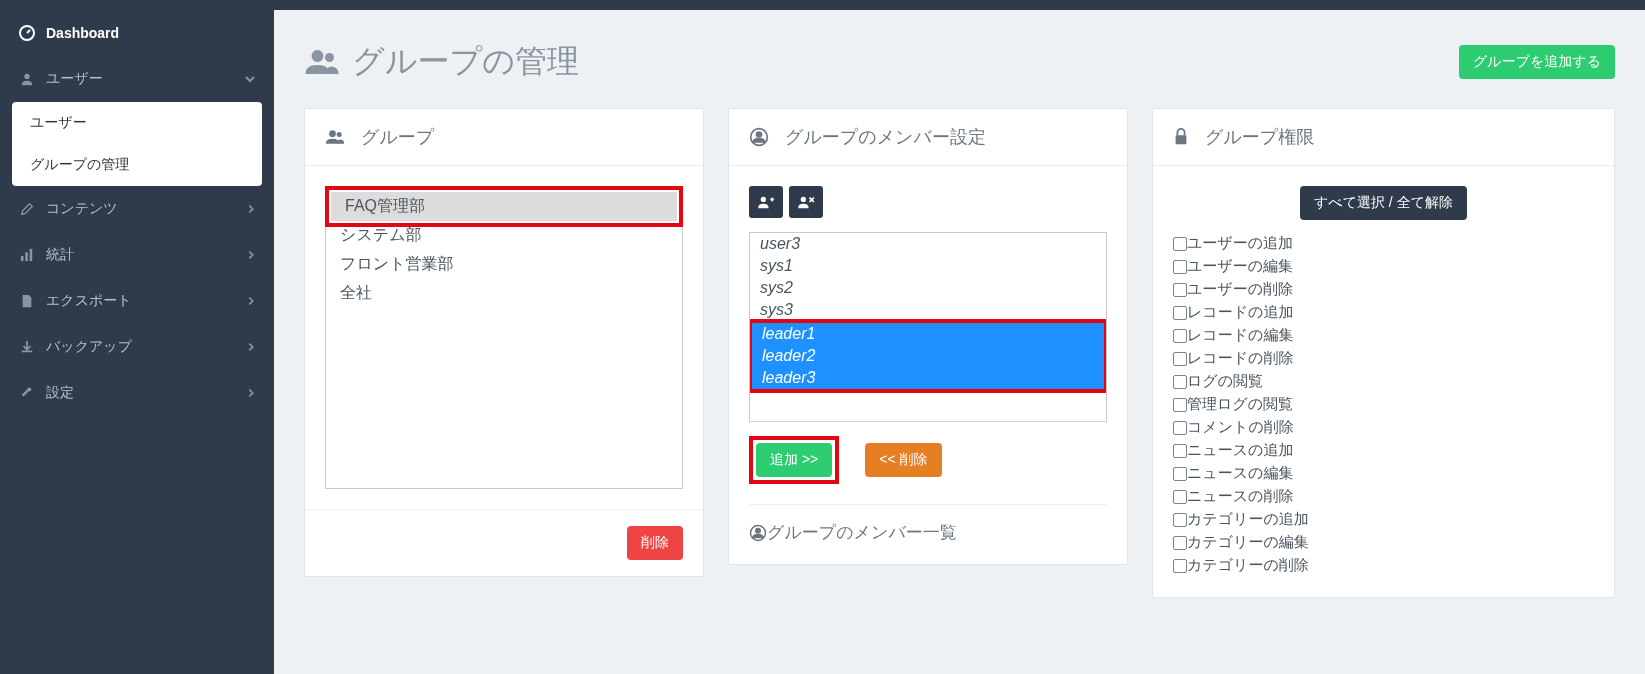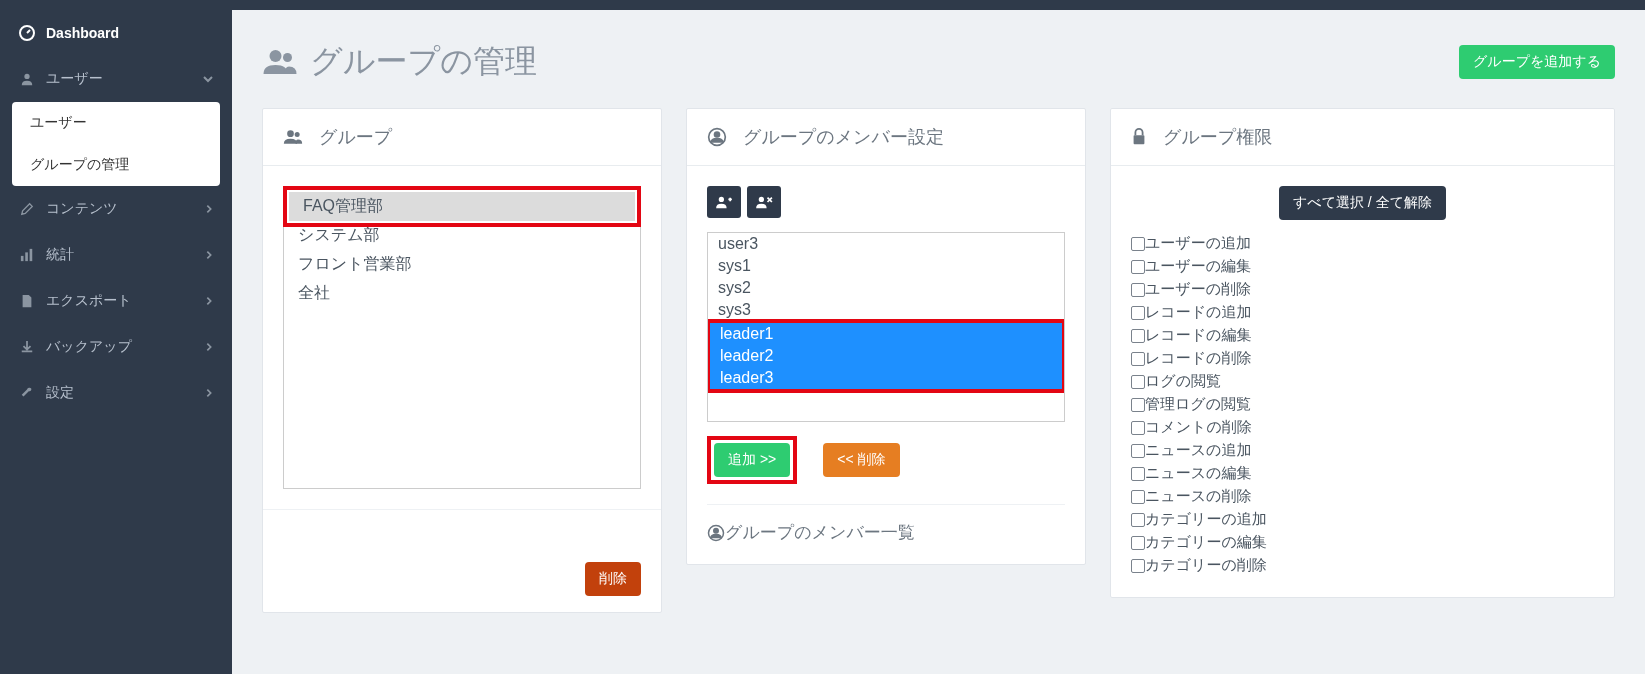--- a/index.html
+++ b/index.html
@@ -1,47 +1,47 @@
 <!DOCTYPE html>
 <html><head>
 <meta charset="utf-8">
 <style>
 * { box-sizing: border-box; margin: 0; padding: 0; }
 body { font-family: -apple-system, "Helvetica Neue", Arial, sans-serif; background: #f0f2f5; color: #333; font-size: 14px; }
 .top-bar { height: 10px; background: #2f3a4a; }
 .layout { display: flex; min-height: 664px; }
-.sidebar { width: 232px; background: #2f3a4a; color: #b7c0cd; flex-shrink: 0; }
+.sidebar { width: 274px; background: #2f3a4a; color: #b7c0cd; flex-shrink: 0; }
 .side-item { display: flex; align-items: center; padding: 14px 18px; cursor: pointer; color: #b7c0cd; font-size: 14px; }
 .side-item.dashboard { color: #fff; font-weight: bold; }
 .side-item .icon { width: 18px; height: 18px; margin-right: 10px; display: inline-flex; align-items: center; justify-content: center; }
 .side-item .chev { margin-left: auto; }
 .sub-menu { background: #fff; margin: 0 12px; border-radius: 4px; overflow: hidden; }
 .sub-item { padding: 12px 18px; color: #333; cursor: pointer; }
 .main { flex: 1; padding: 30px; background: #eef1f4; overflow: hidden; }
 .page-header { display: flex; align-items: center; margin-bottom: 24px; }
 .page-title { font-size: 32px; color: #8b95a1; font-weight: 400; display: flex; align-items: center; gap: 12px; }
 .btn { display: inline-block; padding: 8px 14px; border-radius: 4px; border: none; cursor: pointer; font-size: 14px; color: #fff; }
 .btn-green { background: #2ecc71; }
-.btn-red { background: #c2410c; margin-top: 36px; }
+.btn-red { background: #ef4444; }
 .btn-orange { background: #e67e22; }
 .btn-dark { background: #2f3a4a; }
 .add-group-btn { margin-left: auto; }
 .cards { display: flex; gap: 24px; align-items: flex-start; }
 .card { background: #fff; border: 1px solid #e1e5ea; border-radius: 2px; flex: 1; }
 .card-header { padding: 16px 20px; border-bottom: 1px solid #e8ecef; color: #6c7680; font-size: 18px; display: flex; align-items: center; gap: 16px; }
 .card-body { padding: 20px; }
 .group-list-box { border: 1px solid #ccc; height: 310px; overflow-y: scroll; }
 .group-opt { padding: 4px 14px; font-size: 16px; color: #4a5560; cursor: pointer; }
 .group-opt.selected { background: #dcdcdc; }
 .hl-red { border: 4px solid #e30613; }
 .hl-wrap { position: relative; }
 .member-toolbar { display: flex; gap: 6px; margin-bottom: 14px; }
 .icon-btn { width: 34px; height: 32px; background: #2f3a4a; border-radius: 3px; display: flex; align-items: center; justify-content: center; cursor: pointer; }
 .member-select { width: 100%; border: 1px solid #ccc; height: 190px; overflow-y: scroll; }
-.member-opt { padding: 2px 10px; font-size: 16px; color: #4a5560; cursor: pointer; }
+.member-opt { padding: 2px 10px; font-size: 16px; color: #4a5560; cursor: pointer; font-style: italic; }
 .member-opt.sel { background: #1e90ff; color: #fff; }
 .action-row { margin-top: 14px; display: flex; gap: 26px; }
 .perm-header { text-align: center; margin-bottom: 12px; }
 .perm-list { list-style: none; }
 .perm-item { display: flex; align-items: center; padding: 2px 0; color: #4a5560; font-size: 15px; }
 .chk { width: 14px; height: 14px; border: 1.5px solid #7a828c; border-radius: 2px; display: inline-block; flex-shrink:0; }
 .card-footer { padding: 16px 20px; display: flex; justify-content: flex-end; border-top: 1px solid #eef1f4; }
 .sub-section-title { color: #6c7680; font-size: 17px; display: flex; align-items: center; gap: 0; margin-top: 20px; padding-top: 16px; border-top: 1px solid #eef1f4; }
 svg { display: block; }
 .card.c1 { flex: 0 0 400px; }

